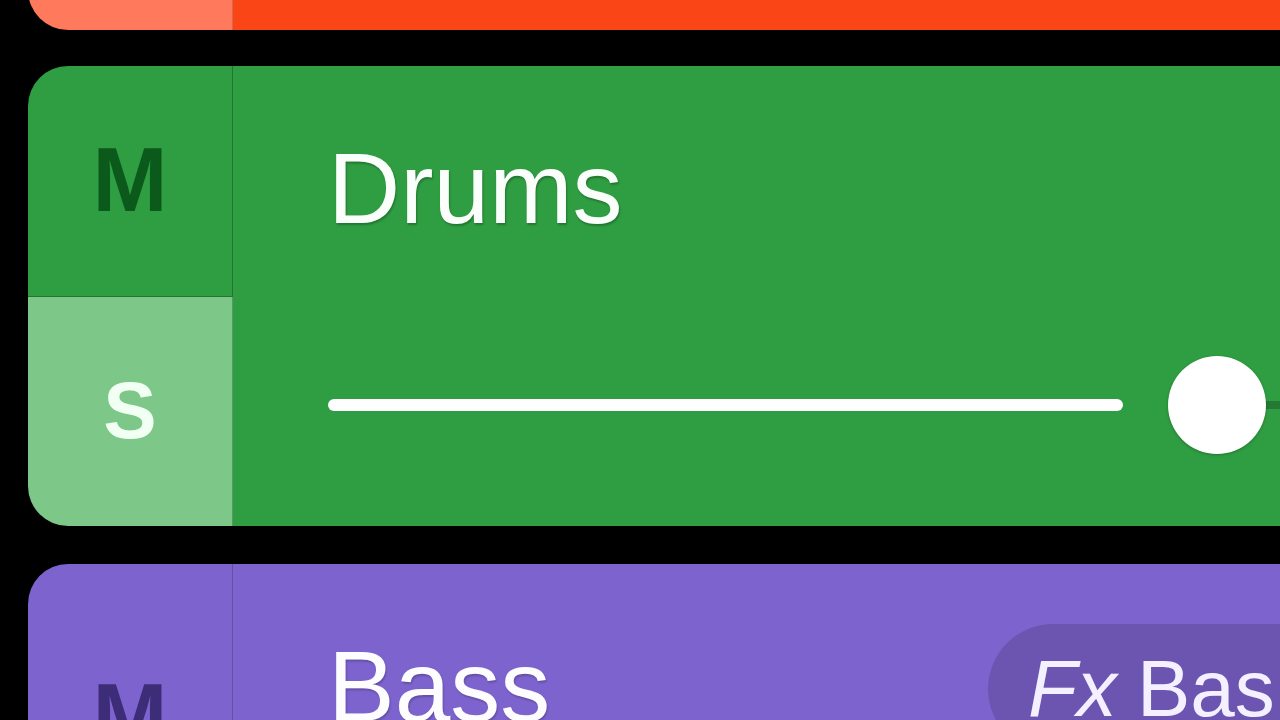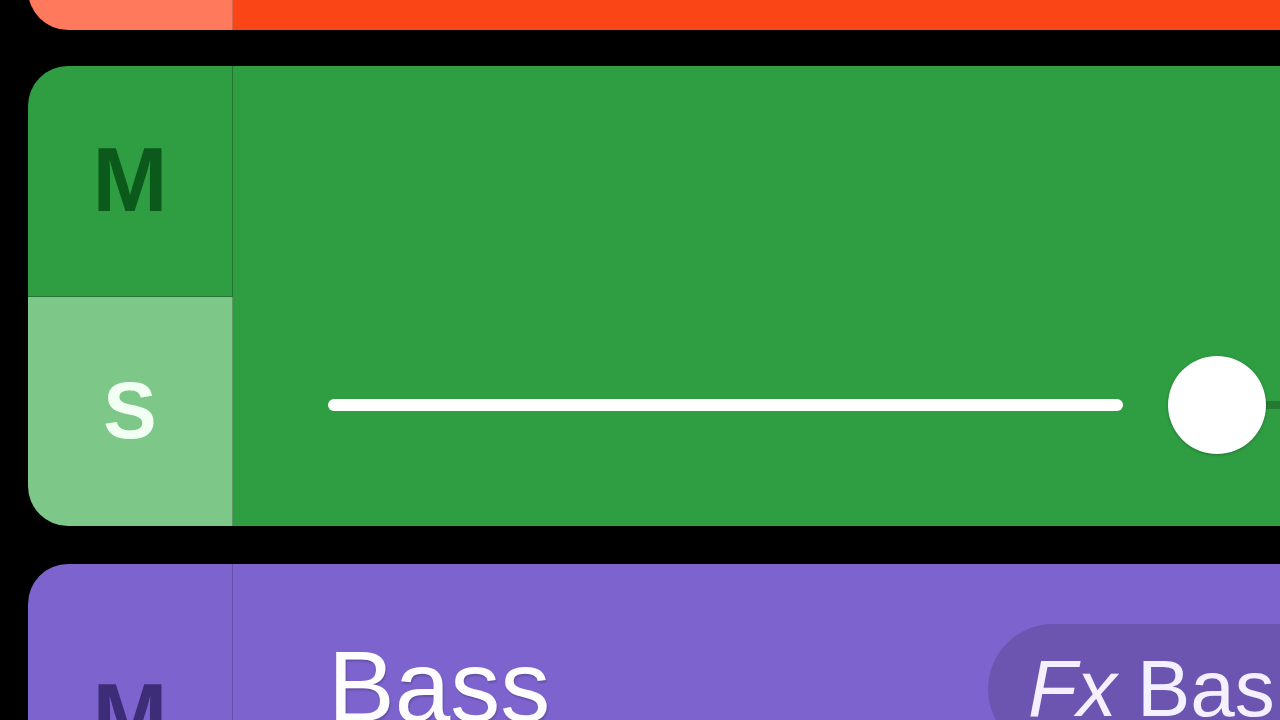--- a/index.html
+++ b/index.html
@@ -198,20 +198,21 @@
 <div class="track-1">
   <div class="sidecol">
     <div class="mute">
       <span class="mute-label">M</span>
     </div>
     <div class="solo">
       <span class="solo-label">S</span>
     </div>
   </div>
   <div class="body">
+    <div class="track-name">Drums</div>
     <div class="slider">
       <div class="slider-track-right"></div>
       <div class="slider-track-left"></div>
       <div class="slider-thumb"></div>
     </div>
   </div>
 </div>
 
 <div class="track-2">
   <div class="sidecol">

